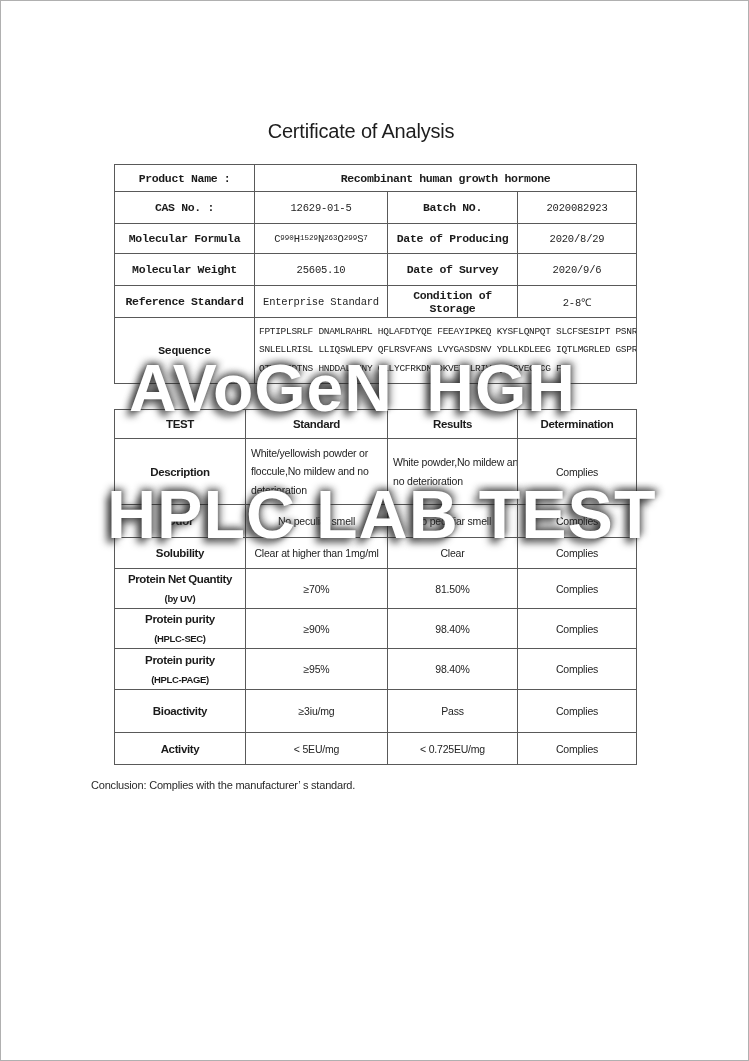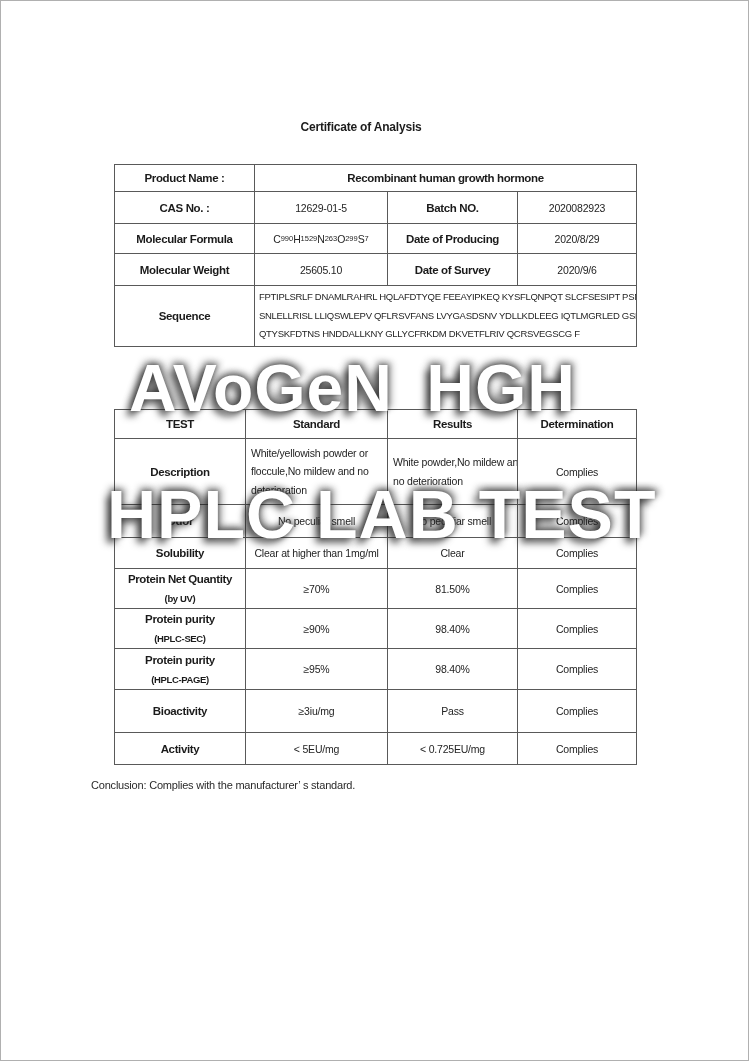--- a/index.html
+++ b/index.html
@@ -3,24 +3,24 @@
 <meta charset="utf-8">
 <style>
   html,body { margin:0; padding:0; background:#fff; }
   body { font-family:"Liberation Sans", sans-serif; }
   .page {
     position:relative; width:749px; height:1061px; box-sizing:border-box;
     background:#ffffff; border:1px solid #b0b0b0; overflow:hidden; color:#222;
   }
   .doc-title {
     position:absolute; top:119px; left:85px; width:550px; text-align:center;
-    font-weight:bold; font-size:12px; letter-spacing:-0.2px; color:#1d1d1d;
+    font-weight:normal; font-size:20px; letter-spacing:-0.2px; color:#1d1d1d;
   }
   table { border-collapse:collapse; table-layout:fixed; position:absolute; left:113px; }
-  #info-table { top:163px; width:522px; }
+  #info-table { top:163px; width:522px;font-family:Liberation Mono, monospace; }
   #test-table { top:408px; width:522px; }
   td {
     border:1px solid #595959; font-size:10.5px; text-align:center;
     vertical-align:middle; padding:1px 3px; letter-spacing:-0.2px;
     color:#242424; overflow:hidden;
   }
   .lbl { font-weight:bold; font-size:11.5px; letter-spacing:-0.35px; color:#1b1b1b; }
   .lbl .subline { display:block; font-size:9.5px; font-weight:bold; letter-spacing:-0.35px; margin-top:8px; }
   .val {}
   .left-cell { text-align:left; padding-left:5px; }
@@ -91,20 +91,26 @@
       <td class="lbl">Date of Producing</td>
       <td class="val">2020/8/29</td>
     </tr>
     <tr>
       <td class="lbl">Molecular Weight</td>
       <td class="val">25605.10</td>
       <td class="lbl">Date of Survey</td>
       <td class="val">2020/9/6</td>
     </tr>
     <tr>
+      <td class="lbl">Reference Standard</td>
+      <td class="val">Enterprise Standard</td>
+      <td class="lbl">Condition of Storage</td>
+      <td class="val">2-8℃</td>
+    </tr>
+    <tr>
       <td class="lbl">Sequence</td>
       <td colspan="3" class="seq-cell">
         <div>FPTIPLSRLF DNAMLRAHRL HQLAFDTYQE FEEAYIPKEQ KYSFLQNPQT SLCFSESIPT PSNREETQQK</div>
         <div>SNLELLRISL LLIQSWLEPV QFLRSVFANS LVYGASDSNV YDLLKDLEEG IQTLMGRLED GSPRTGQIFK</div>
         <div>QTYSKFDTNS HNDDALLKNY GLLYCFRKDM DKVETFLRIV QCRSVEGSCG F</div>
       </td>
     </tr>
   </tbody>
     </table>
 

